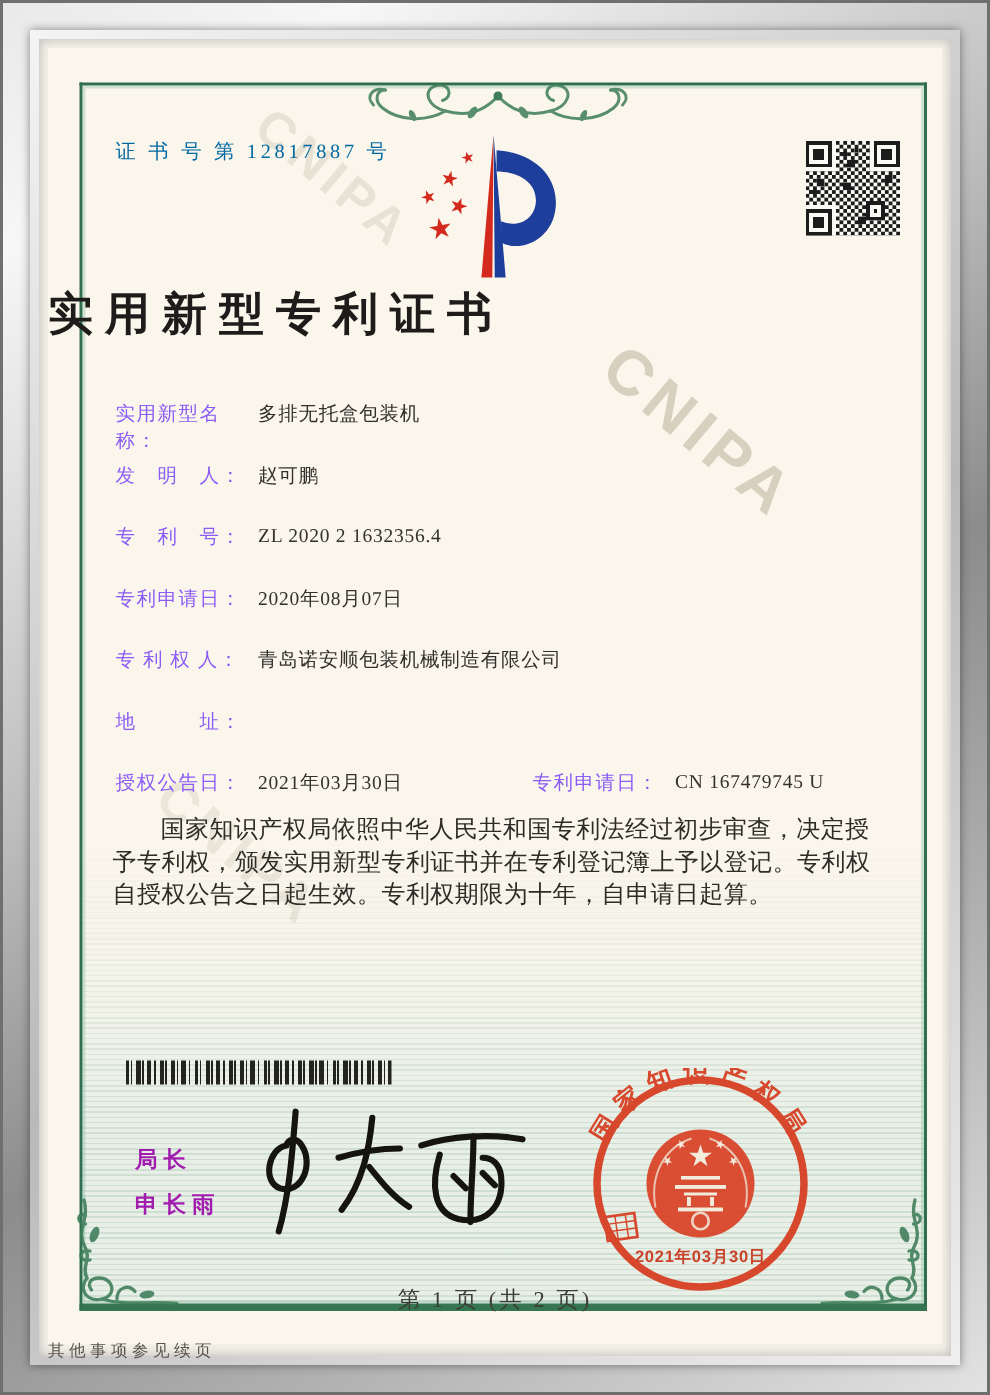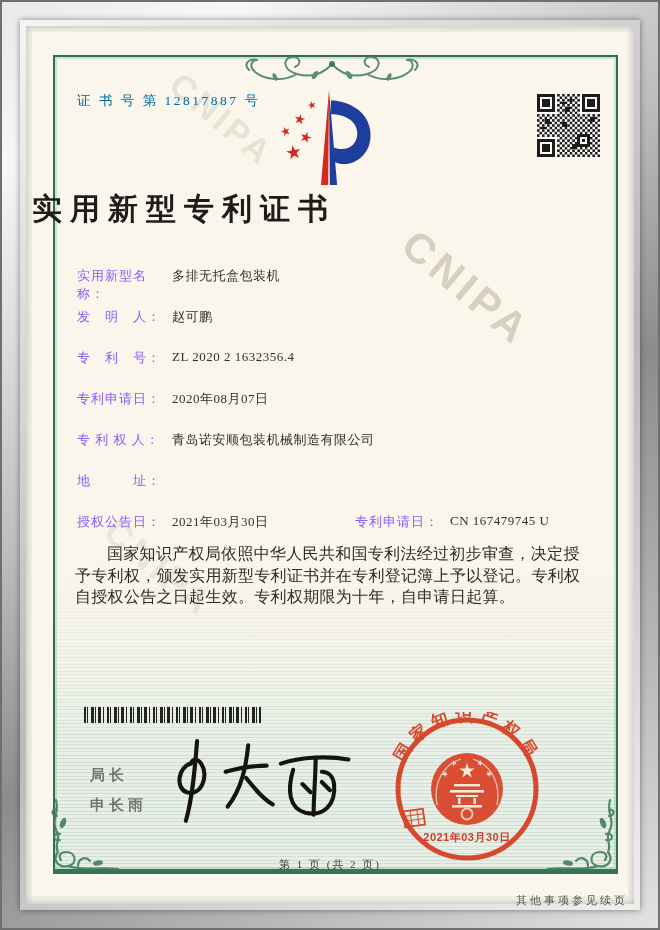--- a/index.html
+++ b/index.html
@@ -47,28 +47,28 @@
   .barcode { position:absolute; left:52px; top:675px; width:177px; height:16px; z-index:4;
            background:repeating-linear-gradient(90deg,
              #23231f 0 2px, rgba(0,0,0,0) 2px 3px,
              #23231f 3px 4px, rgba(0,0,0,0) 4px 7px,
              #23231f 7px 10px, rgba(0,0,0,0) 10px 11px,
              #23231f 11px 12px, rgba(0,0,0,0) 12px 14px,
              #23231f 14px 17px, rgba(0,0,0,0) 17px 19px,
              #23231f 19px 20px, rgba(0,0,0,0) 20px 23px); }
 
   .official { position:absolute; left:58px; top:728px; z-index:4;
-           font-family:Liberation Sans, sans-serif; font-weight:bold;
-           font-size:15px; letter-spacing:4px; color:#737373; line-height:30px; }
+           font-family:Liberation Mono, monospace; font-weight:bold;
+           font-size:15px; letter-spacing:4px; color:#a21caf; line-height:30px; }
   .signature { position:absolute; left:128px; top:703px; width:205px; height:92px; z-index:5; }
   .seal { position:absolute; left:360px; top:680px; width:150px; height:150px; z-index:6; opacity:.92; }
 
   .pageinfo { position:absolute; left:0; top:825px; width:100%; text-align:center; z-index:4;
-           font-size:11px; letter-spacing:2px; color:#3d3c38; }
-  .footnote { position:absolute; left:0; top:861px; width:100%; text-align:right; z-index:4;
+           font-size:15px; letter-spacing:2px; color:#3d3c38; }
+  .footnote { position:absolute; left:0; top:861px; width:100%; text-align:left; z-index:4;
            font-size:11px; letter-spacing:3px; color:#57534c; }
 
   .orn-top { position:absolute; left:195px; top:14px; width:210px; height:40px; z-index:4; }
   .orn-corner { position:absolute; width:72px; height:76px; z-index:5; }
   .orn-bl { left:16px; bottom:22px; }
   .orn-br { right:10px; bottom:22px; transform:scaleX(-1); }
 </style>
 </head>
 <body>
 

